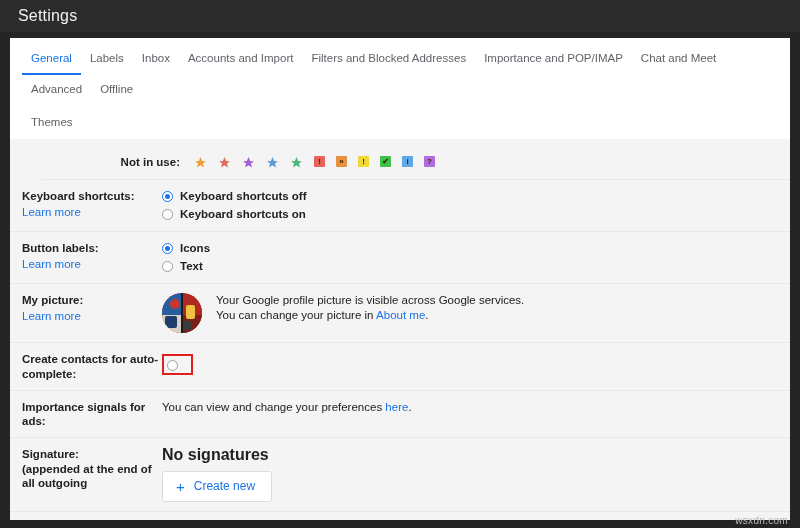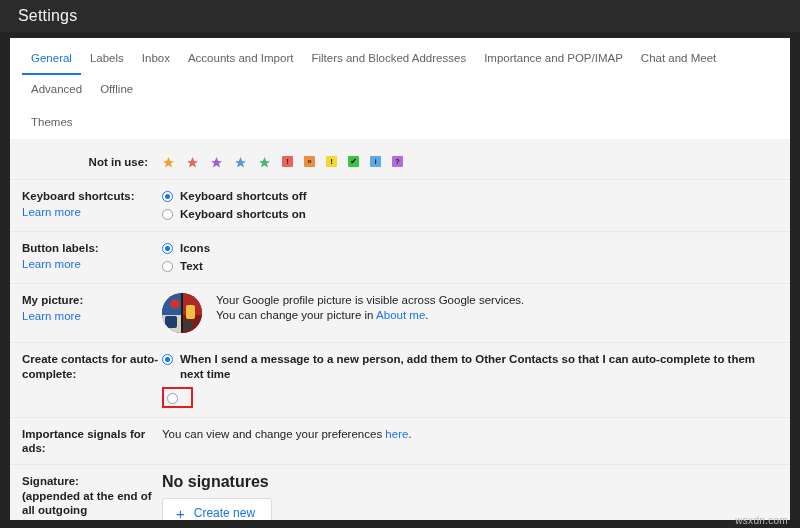--- a/index.html
+++ b/index.html
@@ -118,20 +118,21 @@
     line-height: 15px;
     padding-right: 10px;
   }
   
   .starsrow {
     display: flex;
     align-items: center;
     padding: 10px 0 11px 0;
     background: #f4f4f4;
     border-bottom: 1px solid #e8e8e8;
+    margin-left: 32px;
   }
   .starsrow .notinuse {
     width: 152px;
     min-width: 152px;
     text-align: right;
     padding-right: 14px;
     box-sizing: border-box;
     font-size: 11.5px;
     font-weight: bold;
     color: #202124;
@@ -382,24 +383,20 @@
           </div>
         </div>
       </div>
 
       <div class="row">
         <div class="lbl">
           <span>Create contacts for auto-</span>
           <span class="sub" style="font-weight:bold">complete:</span>
         </div>
         <div class="val">
-          <div class="opt">
-            <span class="radio on"></span>
-            <span class="optlabel bold">When I send a message to a new person, add them to Other Contacts so that I can auto-complete to them next time</span>
-          </div>
           <div class="hlbox">
             <div class="opt" style="margin-bottom:0">
               <span class="radio"></span>
             </div>
           </div>
         </div>
       </div>
 
       <div class="row">
         <div class="lbl">Importance signals for ads:</div>

